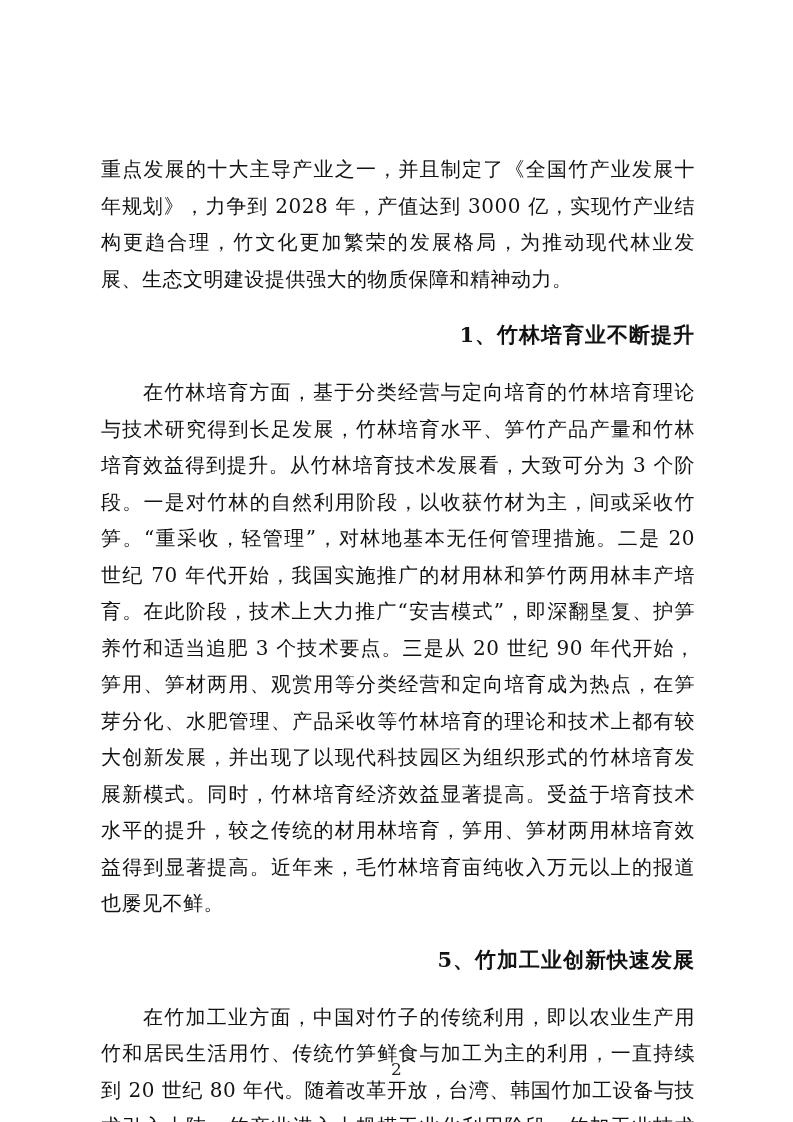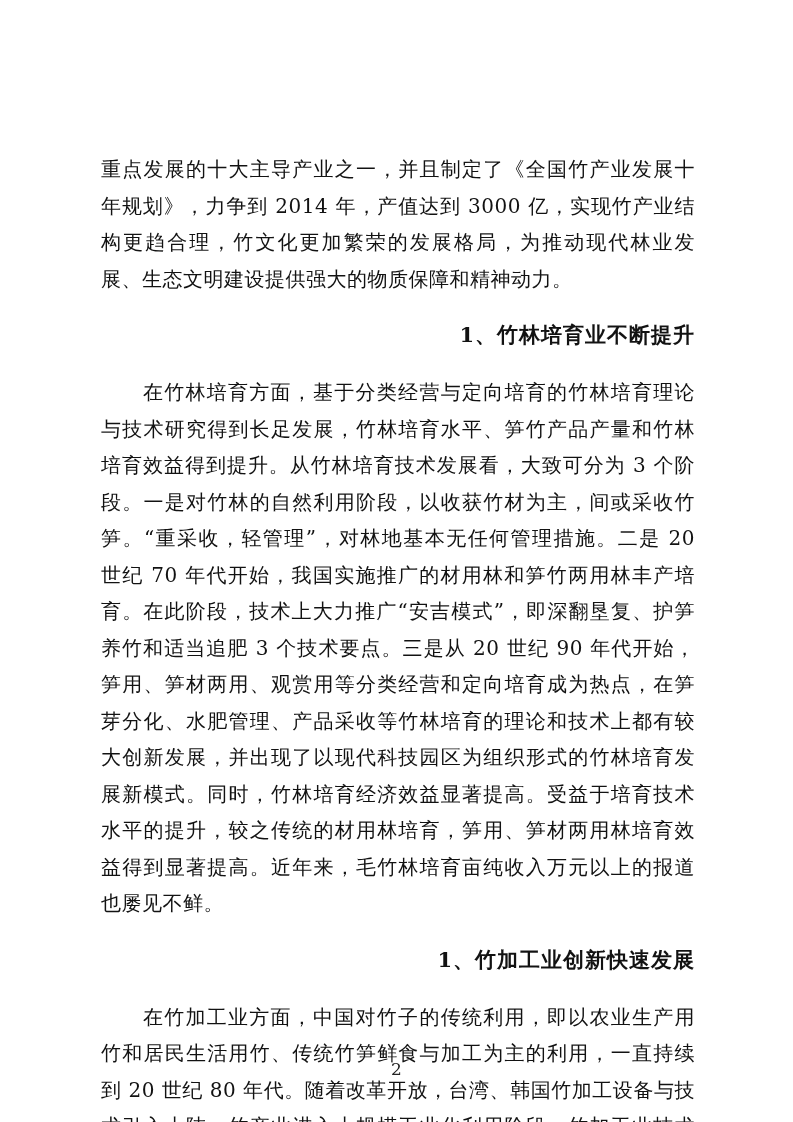--- a/index.html
+++ b/index.html
@@ -48,26 +48,26 @@
     font-size: 17px;
     color: #222222;
   }
 </style>
 </head>
 <body>
 
 <div class="page">
   <div class="content">
 
-    <p class="body-text">重点发展的十大主导产业之一，并且制定了《全国竹产业发展十年规划》，力争到 2014 年，产值达到 3000 亿，实现竹产业结构更趋合理，竹文化更加繁荣的发展格局，为推动现代林业发展、生态文明建设提供强大的物质保障和精神动力。</p>
+    <p class="body-text">重点发展的十大主导产业之一，并且制定了《全国竹产业发展十年规划》，力争到 2028 年，产值达到 3000 亿，实现竹产业结构更趋合理，竹文化更加繁荣的发展格局，为推动现代林业发展、生态文明建设提供强大的物质保障和精神动力。</p>
 
     <h2 class="section-heading">1、竹林培育业不断提升</h2>
 
     <p class="body-text indent">在竹林培育方面，基于分类经营与定向培育的竹林培育理论与技术研究得到长足发展，竹林培育水平、笋竹产品产量和竹林培育效益得到提升。从竹林培育技术发展看，大致可分为 3 个阶段。一是对竹林的自然利用阶段，以收获竹材为主，间或采收竹笋。“重采收，轻管理”，对林地基本无任何管理措施。二是 20 世纪 70 年代开始，我国实施推广的材用林和笋竹两用林丰产培育。在此阶段，技术上大力推广“安吉模式”，即深翻垦复、护笋养竹和适当追肥 3 个技术要点。三是从 20 世纪 90 年代开始，笋用、笋材两用、观赏用等分类经营和定向培育成为热点，在笋芽分化、水肥管理、产品采收等竹林培育的理论和技术上都有较大创新发展，并出现了以现代科技园区为组织形式的竹林培育发展新模式。同时，竹林培育经济效益显著提高。受益于培育技术水平的提升，较之传统的材用林培育，笋用、笋材两用林培育效益得到显著提高。近年来，毛竹林培育亩纯收入万元以上的报道也屡见不鲜。</p>
 
-    <h2 class="section-heading">1、竹加工业创新快速发展</h2>
+    <h2 class="section-heading">5、竹加工业创新快速发展</h2>
 
     <p class="body-text indent">在竹加工业方面，中国对竹子的传统利用，即以农业生产用竹和居民生活用竹、传统竹笋鲜食与加工为主的利用，一直持续到 20 世纪 80 年代。随着改革开放，台湾、韩国竹加工设备与技术引入大陆，竹产业进入大规模工业化利用阶段，竹加工业技术水平大幅提升，经济规模迅</p>
 
   </div>
 
   <div class="page-number">2</div>
 </div>
 
 </body></html>

